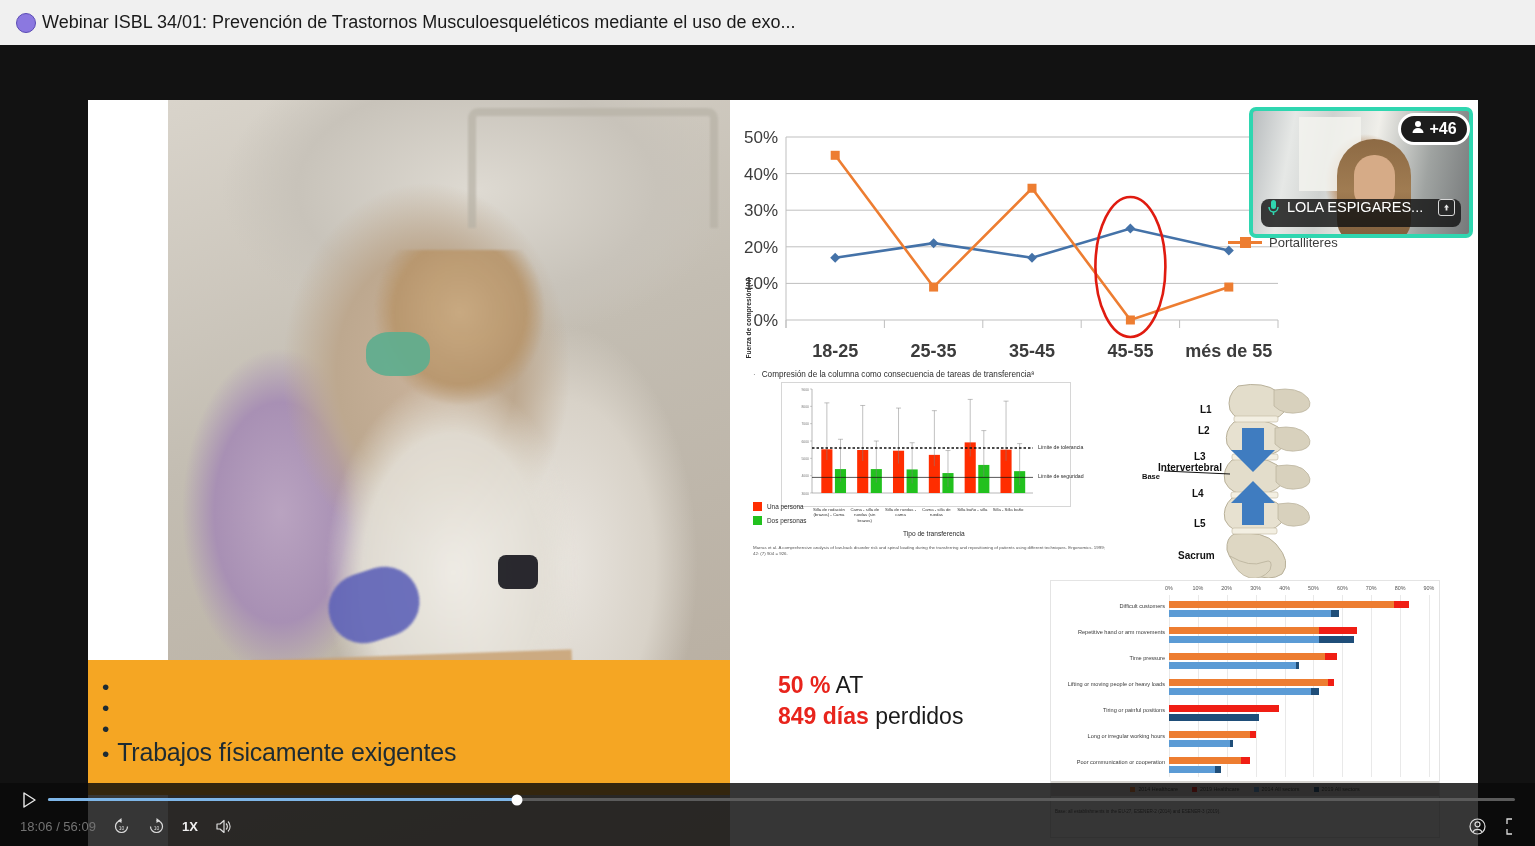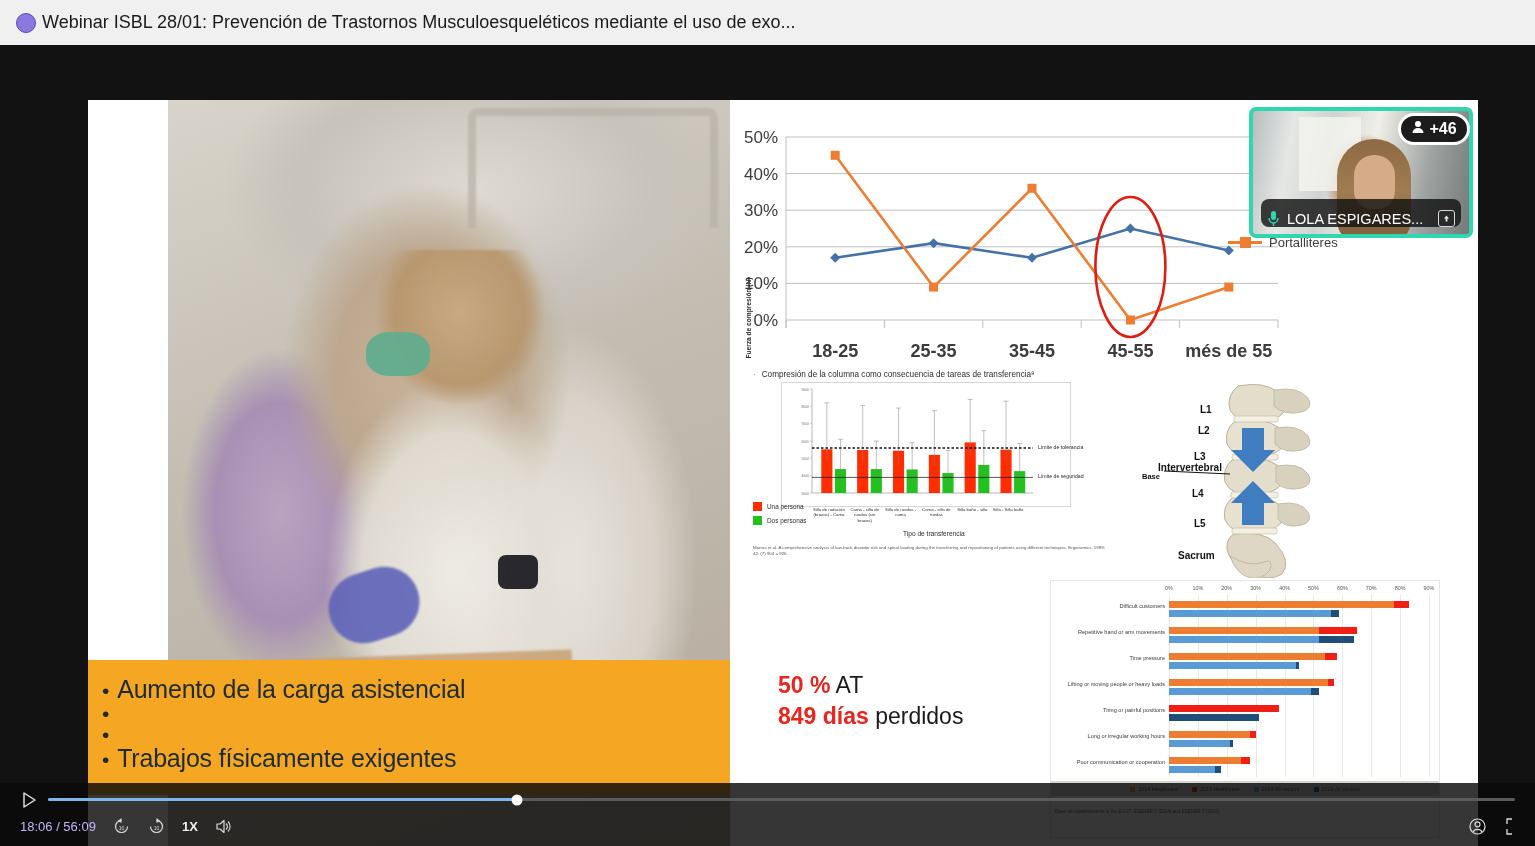--- a/index.html
+++ b/index.html
@@ -366,21 +366,21 @@
     opacity: .85;
   }
   #participant-namebar {
     position: absolute;
     left: 8px; bottom: 7px;
     right: 8px;
     height: 28px;
     background: rgba(18,18,18,.82);
     border-radius: 8px;
     display: flex;
-    align-items: flex-end;
+    align-items: flex-start;
     gap: 7px;
     padding: 0 6px;
   }
   #participant-name {
     font-size: 14.5px;
     color: #fff;
     white-space: nowrap;
     overflow: hidden;
     flex: 1 1 auto;
     font-family: "Liberation Sans", sans-serif;
@@ -452,61 +452,60 @@
     background: #ffffff;
     transform: translate(-50%, -50%);
     cursor: pointer;
   }
   #controls-row {
     display: flex; align-items: center; gap: 16px;
     padding: 0 20px;
     height: 30px;
   }
   #time-display {
-    color: #c4b5fd; font-size: 13px;
+    color: #737373; font-size: 13px;
     font-family: "Liberation Sans", sans-serif;
     white-space: nowrap;
   }
   .ctrl-icon { width: 19px; height: 19px; cursor: pointer; flex: 0 0 auto; }
   #speed-btn {
     color: #f0f0f0; font-size: 13px; font-weight: bold;
     cursor: pointer;
     font-family: "Liberation Sans", sans-serif;
   }
   #controls-right {
     margin-left: auto;
     display: flex; align-items: center; gap: 18px;
   }
 </style>
 </head>
 <body>
 
 <div id="page-header">
   <div id="brand-dot"></div>
-  <div id="page-title-text">Webinar ISBL 28/01: Prevención de Trastornos Musculoesqueléticos mediante el uso de exo...</div>
+  <div id="page-title-text">Webinar ISBL 34/01: Prevención de Trastornos Musculoesqueléticos mediante el uso de exo...</div>
 </div>
 
 <div id="player">
 
   <div id="slide">
 
     <div id="photo-panel">
       <div id="photo-bg"></div>
       <div id="photo-bedrail"></div>
       <div id="photo-figure"></div>
       <div id="photo-mask"></div>
       <div id="photo-glove"></div>
       <div id="photo-watch"></div>
       <div id="photo-rail"></div>
     </div>
 
     <div id="caption-box">
       <div class="caption-item">
         <span class="caption-bullet">•</span>
-        <span>Aumento de la carga asistencial</span>
       </div>
       <div class="caption-item">
         <span class="caption-bullet">•</span>
       </div>
       <div class="caption-item">
         <span class="caption-bullet">•</span>
       </div>
       <div class="caption-item">
         <span class="caption-bullet">•</span>
         <span>Trabajos físicamente exigentes</span>

